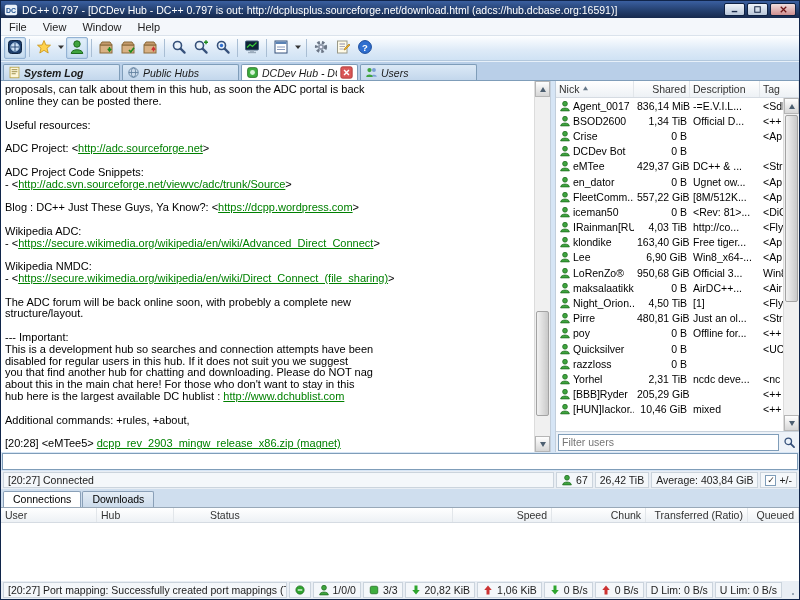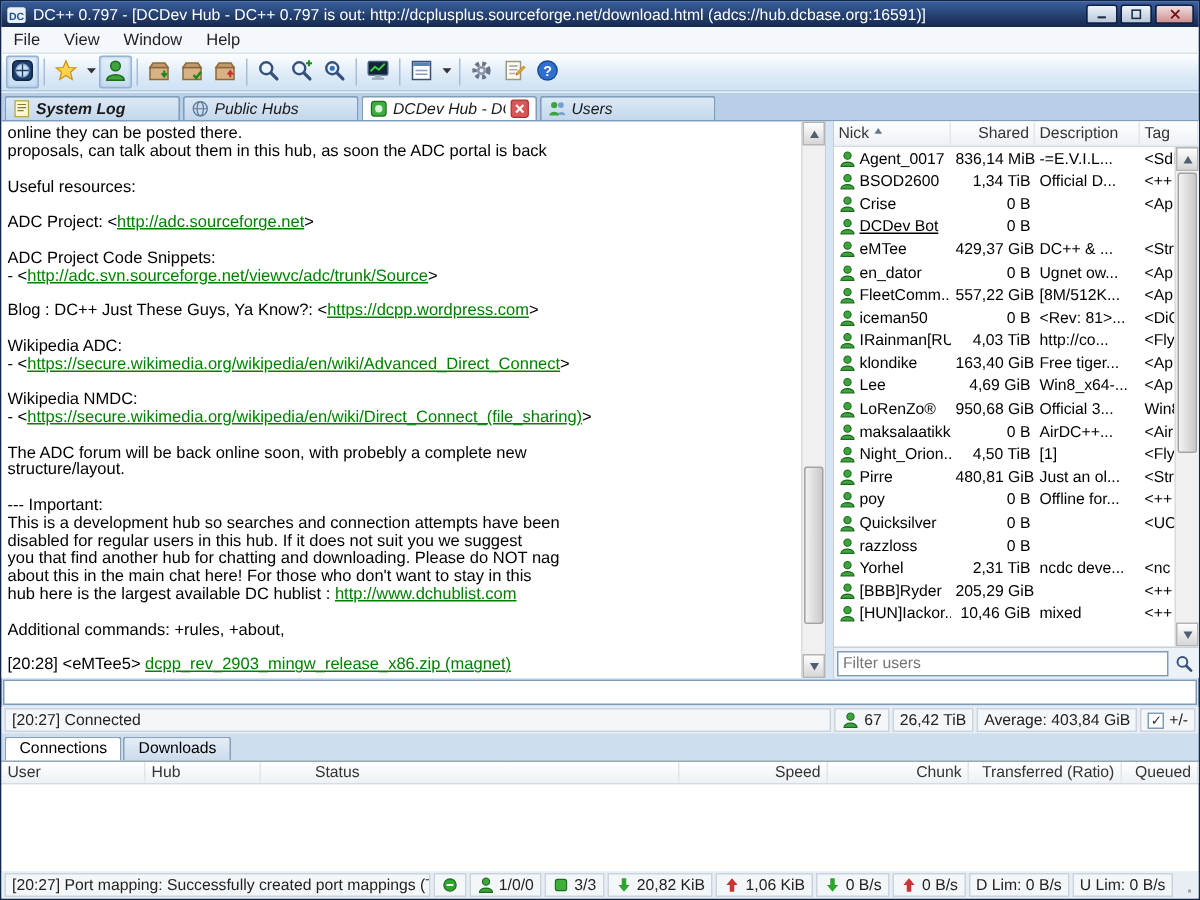--- a/index.html
+++ b/index.html
@@ -304,22 +304,22 @@
             <path d="M1.5,13.5 C1.5,9.5 9.5,9.5 9.5,13.5 Z" fill="#3fa43f"></path>
           </svg>
         </span>
         <span class="lbl">Users</span>
       </div>
     </div>
 
   <div class="main">
     <div class="chat-wrap">
       <div class="chat" id="chat">
+          <div class="chat-line"><span>proposals, can talk about them in this hub, as soon the ADC portal is back</span></div>
           <div class="chat-line"><span>online they can be posted there.</span></div>
-          <div class="chat-line"><span>proposals, can talk about them in this hub, as soon the ADC portal is back</span></div>
           <div class="chat-line"></div>
           <div class="chat-line"><span>Useful resources:</span></div>
           <div class="chat-line"></div>
           <div class="chat-line"><span>ADC Project: &lt;</span><span class="chat-link">http://adc.sourceforge.net</span><span>&gt;</span></div>
           <div class="chat-line"></div>
           <div class="chat-line"><span>ADC Project Code Snippets:</span></div>
           <div class="chat-line"><span>- &lt;</span><span class="chat-link">http://adc.svn.sourceforge.net/viewvc/adc/trunk/Source</span><span>&gt;</span></div>
           <div class="chat-line"></div>
           <div class="chat-line"><span>Blog : DC++ Just These Guys, Ya Know?: &lt;</span><span class="chat-link">https://dcpp.wordpress.com</span><span>&gt;</span></div>
           <div class="chat-line"></div>
@@ -412,21 +412,21 @@
                     <path d="M2.2,14.5 C2.2,9.5 13.8,9.5 13.8,14.5 Z" fill="#3fa43f" stroke="#1d6b1d"></path>
                   </svg>
                 </span>
                 <span>Crise</span>
               </div>
               <div class="ul-cell right" style="width: 56px;">0 B</div>
               <div class="ul-cell" style="width: 70px;"></div>
               <div class="ul-cell" style="width: 28px; flex: 1 1 0%;">&lt;Ap</div>
             </div>
             <div class="ul-row">
-              <div class="ul-cell nick" style="width: 78px; text-decoration: underline;">
+              <div class="ul-cell nick" style="width: 78px;">
                 <span class="u-icon">
                   <svg viewBox="0 0 16 16">
                     <circle cx="8" cy="5" r="3.2" fill="#3fa43f" stroke="#1d6b1d"></circle>
                     <path d="M2.2,14.5 C2.2,9.5 13.8,9.5 13.8,14.5 Z" fill="#3fa43f" stroke="#1d6b1d"></path>
                   </svg>
                 </span>
                 <span>DCDev Bot</span>
               </div>
               <div class="ul-cell right" style="width: 56px;">0 B</div>
               <div class="ul-cell" style="width: 70px;"></div>
@@ -519,21 +519,21 @@
             <div class="ul-row">
               <div class="ul-cell nick" style="width: 78px;">
                 <span class="u-icon">
                   <svg viewBox="0 0 16 16">
                     <circle cx="8" cy="5" r="3.2" fill="#3fa43f" stroke="#1d6b1d"></circle>
                     <path d="M2.2,14.5 C2.2,9.5 13.8,9.5 13.8,14.5 Z" fill="#3fa43f" stroke="#1d6b1d"></path>
                   </svg>
                 </span>
                 <span>Lee</span>
               </div>
-              <div class="ul-cell right" style="width: 56px;">4,69 GiB</div>
+              <div class="ul-cell right" style="width: 56px;">6,90 GiB</div>
               <div class="ul-cell" style="width: 70px;">Win8_x64-...</div>
               <div class="ul-cell" style="width: 28px; flex: 1 1 0%;">&lt;Ap</div>
             </div>
             <div class="ul-row">
               <div class="ul-cell nick" style="width: 78px;">
                 <span class="u-icon">
                   <svg viewBox="0 0 16 16">
                     <circle cx="8" cy="5" r="3.2" fill="#3fa43f" stroke="#1d6b1d"></circle>
                     <path d="M2.2,14.5 C2.2,9.5 13.8,9.5 13.8,14.5 Z" fill="#3fa43f" stroke="#1d6b1d"></path>
                   </svg>

